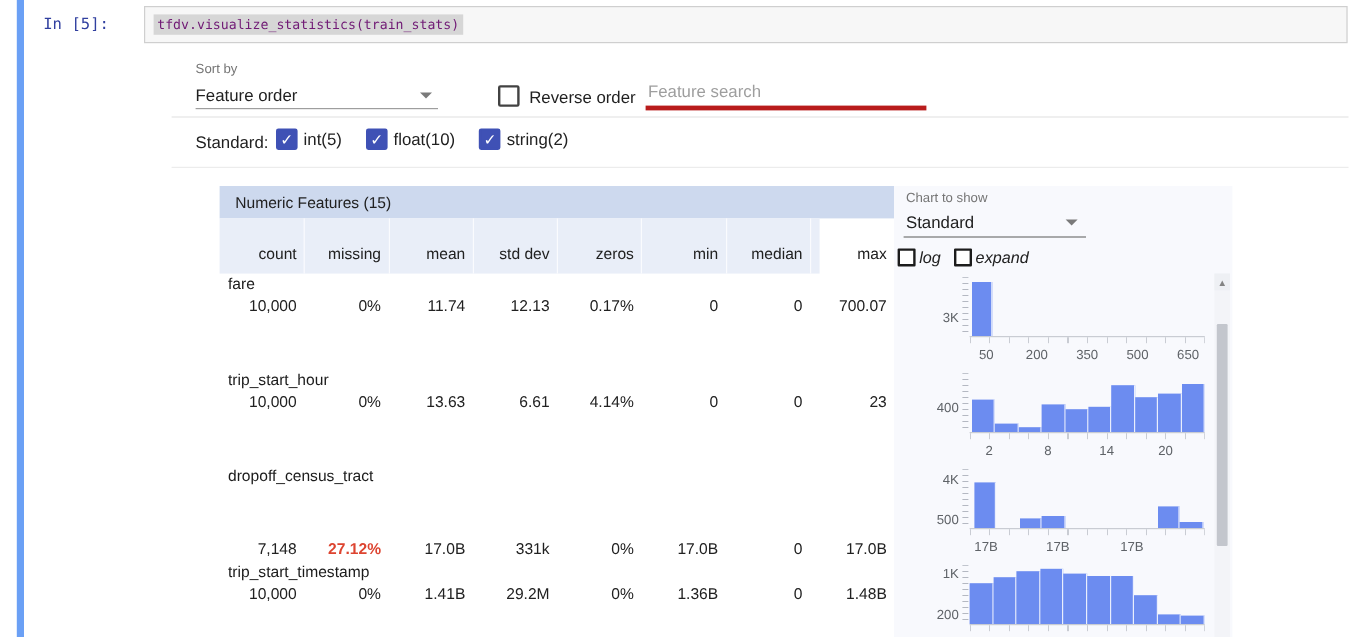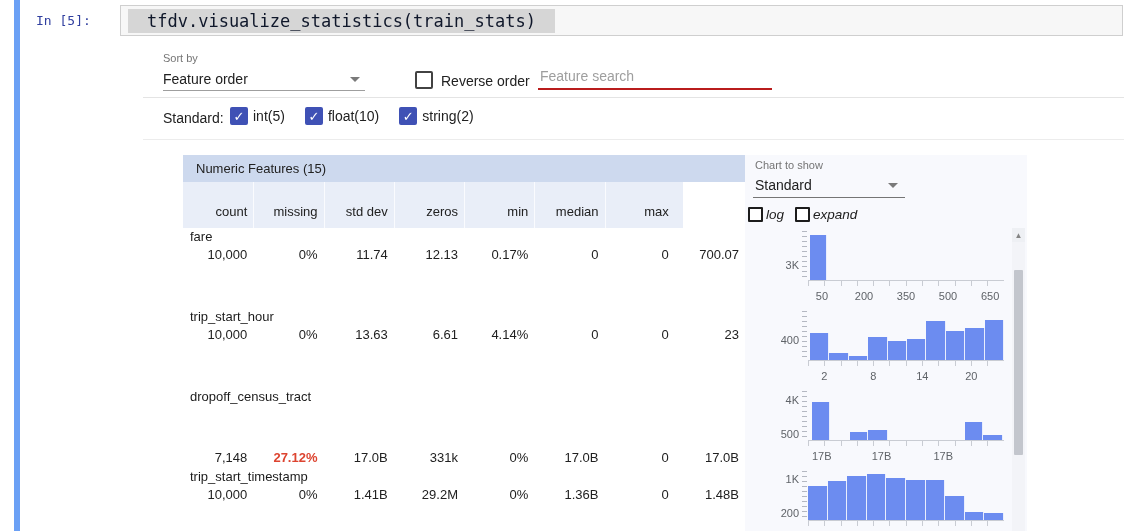--- a/index.html
+++ b/index.html
@@ -9,21 +9,21 @@
   .mono{font-family:"DejaVu Sans Mono","Liberation Mono",monospace;}
   .gray-label{font-size:11px;color:#757575;}
   .underline{height:1px;background:#9e9e9e;}
   .divider{height:1px;background:#e4e4e4;}
   .dd-arrow{width:0;height:0;border-left:5px solid transparent;border-right:5px solid transparent;border-top:5px solid #7a7a7a;}
   .cb{width:14px;height:14px;border:2px solid #424242;border-radius:2px;background:#fff;box-sizing:content-box;}
   .cb.checked{background:var(--accent,#3f51b5);border-color:var(--accent,#3f51b5);color:#fff;
               display:flex;align-items:center;justify-content:center;font-size:13px;font-weight:bold;line-height:1;}
   .cb-sm{width:11px;height:11px;border:2px solid #1c1c1c;border-radius:1px;background:#fff;display:inline-block;vertical-align:-2px;box-sizing:content-box;}
   .ctrl-label{font-size:14px;color:#212121;}
-  .search-input{border:none;outline:none;border-bottom:2px solid #b91c1c;font-size:14px;background:transparent;
+  .search-input{border:none;outline:none;border-bottom:4px solid #b91c1c;font-size:14px;background:transparent;
                 font-family:"Liberation Sans",sans-serif;color:#212121;padding:2px 2px 4px 2px;}
   .search-input::placeholder{color:#9e9e9e;}
   .tbl-grid{display:grid;grid-template-columns:repeat(8,70.25px);}
   .hdr-cell{font-size:13px;color:#212121;text-align:right;padding:0 6px 9px 0;display:flex;align-items:flex-end;justify-content:flex-end;border-left:1px solid #fafbfe;}
   .hdr-cell:first-child{border-left:none;}
   .val-cell{font-size:13px;color:#212121;text-align:right;padding-right:6px;}
   .val-cell.alert{color:var(--alert,#dd4430);font-weight:bold;}
   .feature-name{font-size:13px;color:#1b1b1b;}
   .chart-block{position:absolute;left:745px;width:268px;height:76px;}
   .plot{position:absolute;left:63px;top:3px;width:196px;height:49px;border-bottom:1px solid #c9ccd3;}
@@ -33,21 +33,21 @@
   .tickstrip{position:absolute;left:63px;top:53px;width:196px;height:5px;
              background:repeating-linear-gradient(90deg,#c9ccd3 0 1px,transparent 1px 16.3px);}
   .ylab{position:absolute;right:214px;font-size:11px;color:#5f6368;text-align:right;width:40px;}
   .xlab{position:absolute;top:62px;font-size:11px;color:#5f6368;transform:translateX(-50%);}
   .scroll-track{position:absolute;left:1012px;top:228px;width:13px;height:303px;background:#f3f4f8;}
   .scroll-up{position:absolute;left:0;top:0;width:13px;height:14px;display:flex;align-items:center;justify-content:center;
              color:#848484;font-size:8px;background:#eef0f4;cursor:pointer;}
   .scroll-thumb{position:absolute;left:2px;top:42px;width:9px;height:185px;background:#c3c6cd;border-radius:1px;}
   .code-box{position:absolute;left:120px;top:5px;width:1003px;height:31px;border:1px solid #cfcfcf;background:#f7f7f7;
             box-sizing:border-box;display:flex;align-items:center;}
-  .code-sel{background:#d6d6d6;font-size:17px;color:#0f172a;padding:2px 19px;margin-left:7px;}
+  .code-sel{background:#d6d6d6;font-size:11px;color:#701a75;padding:2px 3px;margin-left:7px;}
 </style>
 </head>
 <body>
 
 <div id="stage">
 
   <div class="abs" style="left:14px;top:0;width:6px;height:531px;background:var(--cellrule,#6ba0f5);"></div>
 
   <div class="abs mono" style="left:36px;top:13px;font-size:13px;color:var(--prompt,#303f9f);">In [5]:</div>
   <div class="code-box">
@@ -87,20 +87,21 @@
   <div class="abs divider" style="left:143px;top:139px;width:981px;background:#ececec;"></div>
 
   <div class="abs" style="left:745px;top:155px;width:282px;height:376px;background:var(--panel,#f8f9fd);"></div>
 
   <div class="abs" style="left:183px;top:155px;width:562px;height:27px;background:var(--hdrband,#cdd9ee);display:flex;align-items:center;">
     <span style="font-size:13px;margin-left:13px;">Numeric Features (15)</span>
   </div>
   <div class="abs tbl-grid" id="tbl-header" style="left:183px;top:182px;width:500px;height:46px;background:var(--hdrrow,#e9eef8);">
       <div class="hdr-cell">count</div>
       <div class="hdr-cell">missing</div>
+      <div class="hdr-cell">mean</div>
       <div class="hdr-cell">std dev</div>
       <div class="hdr-cell">zeros</div>
       <div class="hdr-cell">min</div>
       <div class="hdr-cell">median</div>
       <div class="hdr-cell">max</div>
     </div>
   <div class="abs" id="tbl-body" style="left:183px;top:228px;width:562px;">
       <div style="position: relative; height: 80px;">
         <div class="feature-name" style="position: absolute; left: 7px; top: 1px;">fare</div>
         <div class="tbl-grid" style="position: absolute; left: 0px; top: 19px; width: 562px;">

